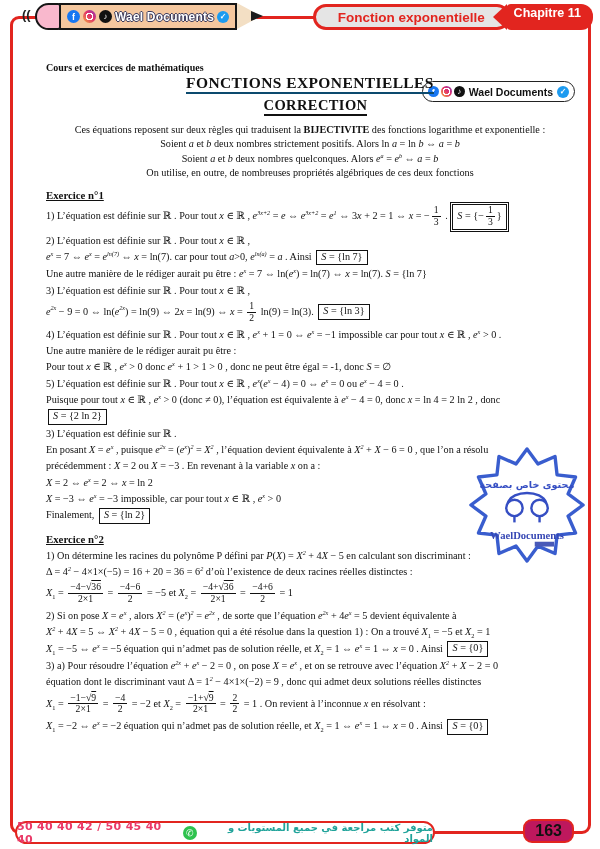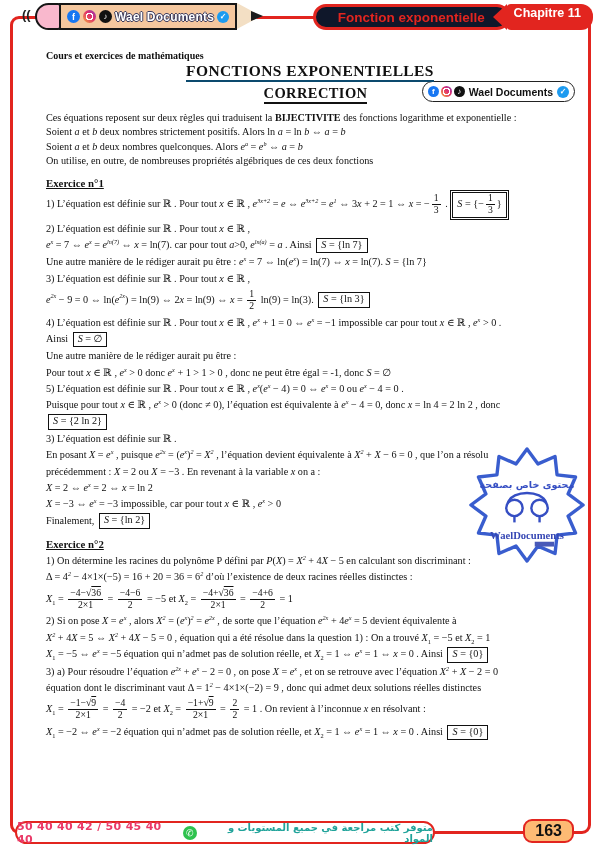--- a/index.html
+++ b/index.html
@@ -27,45 +27,45 @@
   .cicon{width:13px;height:13px;border-radius:50%;display:inline-flex;align-items:center;
          justify-content:center;font:bold 9px "Liberation Sans",sans-serif;color:#fff;flex:none;}
   .fb{background:#1877f2;}
   .ig{background:radial-gradient(circle at center,rgba(0,0,0,0) 0 2.5px,#fff 2.5px 3.8px,rgba(0,0,0,0) 3.8px),
       linear-gradient(45deg,#f5a93d,#e1306c 55%,#8a3ab9);}
   .tk{background:#111;font-size:8px;}
   .vf{width:12px;height:12px;border-radius:50%;background:#1d9bf0;color:#fff;display:inline-flex;
       align-items:center;justify-content:center;font:bold 8px "Liberation Sans",sans-serif;flex:none;}
   
   .chapbar{position:absolute;left:313px;top:4px;width:280px;height:26px;display:flex;align-items:stretch;}
-  .fxp{flex:1;background:#0f172a;border:3px solid #e2251f;border-radius:13px;display:flex;
+  .fxp{flex:1;background:#e5e5e5;border:3px solid #e2251f;border-radius:13px;display:flex;
        align-items:center;justify-content:center;color:#e2251f;
        font:bold 13.5px "Liberation Sans",sans-serif;box-sizing:border-box;}
   .chap{background:#e2251f;color:#fff;font:bold 12.5px "Liberation Sans",sans-serif;
         display:flex;align-items:center;padding:0 12px 8px 8px;border-radius:5px 12px 12px 5px;
         position:relative;margin-left:-4px;}
   .chap::before{content:"";position:absolute;left:-13px;top:50%;transform:translateY(-50%);
         border-top:13px solid transparent;border-bottom:13px solid transparent;
         border-right:14px solid #e2251f;}
   
   .badge{position:absolute;right:25px;top:81px;height:19px;background:#fff;border:1.5px solid #222;
          border-radius:11px;display:flex;align-items:center;gap:2px;padding:0 5px;}
   .badge .cicon{width:11px;height:11px;font-size:8px;}
   .badge-txt{font:bold 10.5px "Liberation Sans",sans-serif;color:#111;margin:0 2px;}
   
-  .content{position:absolute;left:46px;top:50px;right:26px;}
+  .content{position:absolute;left:46px;top:62px;right:26px;}
   .kicker{font-size:10px;font-weight:bold;}
   .t1{text-align:center;margin-top:1px;}
   .t1 span{font:bold 15.5px "Liberation Serif",serif;letter-spacing:.4px;
            border-bottom:2px solid #0c4a6e;display:inline-block;padding-bottom:0px;}
   .t2{text-align:center;margin-top:2px;}
   .t2 span{font:bold 14.5px "Liberation Serif",serif;letter-spacing:.4px;
            border-bottom:2px solid #111;display:inline-block;margin-left:11px;}
   .intro{margin-top:7px;}
-  .intro .ln{margin:0 0 1px 0;line-height:1.32;}
+  .intro .ln{margin:0 0 1px 0;line-height:1.32;text-align:center;}
   .ex-title{font-weight:bold;text-decoration:underline;font-size:10.8px;margin:9px 0 3px 0;}
   .ln{font-size:10.2px;line-height:1.5;margin:1px 0;}
   .tall{margin:3px 0;}
   sup{font-size:.6em;font-style:italic;vertical-align:super;line-height:0;}
   sub{font-size:.62em;vertical-align:sub;line-height:0;font-style:normal;}
   .sbox{border:1.3px solid #111;padding:0 4px 1px 4px;display:inline-block;line-height:1.25;
         margin:0 2px;vertical-align:middle;}
   .sbox2{outline:1px solid #111;outline-offset:1.5px;}
   .frac{display:inline-flex;flex-direction:column;text-align:center;vertical-align:middle;
         font-size:.95em;line-height:1.12;margin:0 2px;}
@@ -77,21 +77,21 @@
   .stamp{position:absolute;left:464px;top:447px;width:126px;height:116px;opacity:.95;}
   
   .fbar{position:absolute;left:15px;bottom:5px;width:420px;height:23px;border:2.5px solid #e2251f;
         border-radius:13px;background:#fff;display:flex;align-items:center;justify-content:center;
         gap:6px;box-sizing:border-box;}
   .phones{color:#ea3a68;font:bold 11px "DejaVu Sans",sans-serif;letter-spacing:.3px;}
   .wa{width:14px;height:14px;border-radius:50%;background:#2ec24e;color:#fff;display:inline-flex;
       align-items:center;justify-content:center;font-size:9px;flex:none;}
   .arabic{color:#20a39a;font:bold 10px "DejaVu Sans",sans-serif;direction:rtl;}
   .pagebox{position:absolute;right:26px;bottom:6px;height:24px;border:2.5px solid #e2251f;
-        border-radius:9px;background:#fdba74;padding:0 10px;display:flex;align-items:center;
+        border-radius:9px;background:#be185d;padding:0 10px;display:flex;align-items:center;
         font:bold 16px "Liberation Sans",sans-serif;color:#111;box-sizing:border-box;margin-top:6px;}
 </style>
 </head>
 <body>
 
 <div class="page">
 
   <div class="frame"></div>
 
   <div class="pencil">
@@ -143,21 +143,20 @@
           </span>}</span></div>
     <div class="ln">2) L’équation est définie sur ℝ . Pour tout <i>x</i> ∈ ℝ ,</div>
     <div class="ln"><i>e</i><sup>x</sup> = 7 ⇔ <i>e</i><sup>x</sup> = <i>e</i><sup>ln(7)</sup> ⇔ <i>x</i> = ln(7). car pour tout <i>a</i>&gt;0,  <i>e</i><sup>ln(a)</sup> = <i>a</i> . Ainsi <span class="sbox"><i>S</i> = {ln 7}</span></div>
     <div class="ln">Une autre manière de le rédiger aurait pu être : <i>e</i><sup>x</sup> = 7 ⇔ ln(<i>e</i><sup>x</sup>) = ln(7) ⇔ <i>x</i> = ln(7).  <i>S</i> = {ln 7}</div>
     <div class="ln">3) L’équation est définie sur ℝ . Pour tout <i>x</i> ∈ ℝ ,</div>
     <div class="ln tall"><i>e</i><sup>2x</sup> − 9 = 0 ⇔ ln(<i>e</i><sup>2x</sup>) = ln(9) ⇔ 2<i>x</i> = ln(9) ⇔ <i>x</i> = <span class="frac">
           <span class="fn">1</span>
           <span class="fd">2</span>
         </span> ln(9) = ln(3).  <span class="sbox"><i>S</i> = {ln 3}</span></div>
     <div class="ln">4) L’équation est définie sur ℝ . Pour tout <i>x</i> ∈ ℝ , <i>e</i><sup>x</sup> + 1 = 0 ⇔ <i>e</i><sup>x</sup> = −1  impossible car pour tout <i>x</i> ∈ ℝ , <i>e</i><sup>x</sup> &gt; 0 .</div>
-    <div class="ln">Ainsi <span class="sbox"><i>S</i> = ∅</span></div>
     <div class="ln">Une autre manière de le rédiger aurait pu être :</div>
     <div class="ln">Pour tout <i>x</i> ∈ ℝ , <i>e</i><sup>x</sup> &gt; 0 donc <i>e</i><sup>x</sup> + 1 &gt; 1 &gt; 0 , donc ne peut être égal = -1, donc <i>S</i> = ∅</div>
     <div class="ln">5) L’équation est définie sur ℝ . Pour tout <i>x</i> ∈ ℝ , <i>e</i><sup>x</sup>(<i>e</i><sup>x</sup> − 4) = 0 ⇔ <i>e</i><sup>x</sup> = 0  ou  <i>e</i><sup>x</sup> − 4 = 0 .</div>
     <div class="ln">Puisque pour tout <i>x</i> ∈ ℝ , <i>e</i><sup>x</sup> &gt; 0 (donc ≠ 0), l’équation est équivalente à  <i>e</i><sup>x</sup> − 4 = 0, donc  <i>x</i> = ln 4 = 2 ln 2 , donc</div>
     <div class="ln"><span class="sbox"><i>S</i> = {2 ln 2}</span></div>
     <div class="ln">3) L’équation est définie sur ℝ .</div>
     <div class="ln">En posant  <i>X</i> = <i>e</i><sup>x</sup> , puisque  <i>e</i><sup>2x</sup> = (<i>e</i><sup>x</sup>)<sup>2</sup> = <i>X</i><sup>2</sup> , l’équation devient équivalente à  <i>X</i><sup>2</sup> + <i>X</i> − 6 = 0 , que l’on a résolu</div>
     <div class="ln">précédemment : <i>X</i> = 2 ou <i>X</i> = −3 . En revenant à la variable <i>x</i> on a :</div>
     <div class="ln"><i>X</i> = 2 ⇔ <i>e</i><sup>x</sup> = 2 ⇔ <i>x</i> = ln 2</div>
     <div class="ln"><i>X</i> = −3 ⇔ <i>e</i><sup>x</sup> = −3  impossible, car pour tout <i>x</i> ∈ ℝ , <i>e</i><sup>x</sup> &gt; 0</div>

